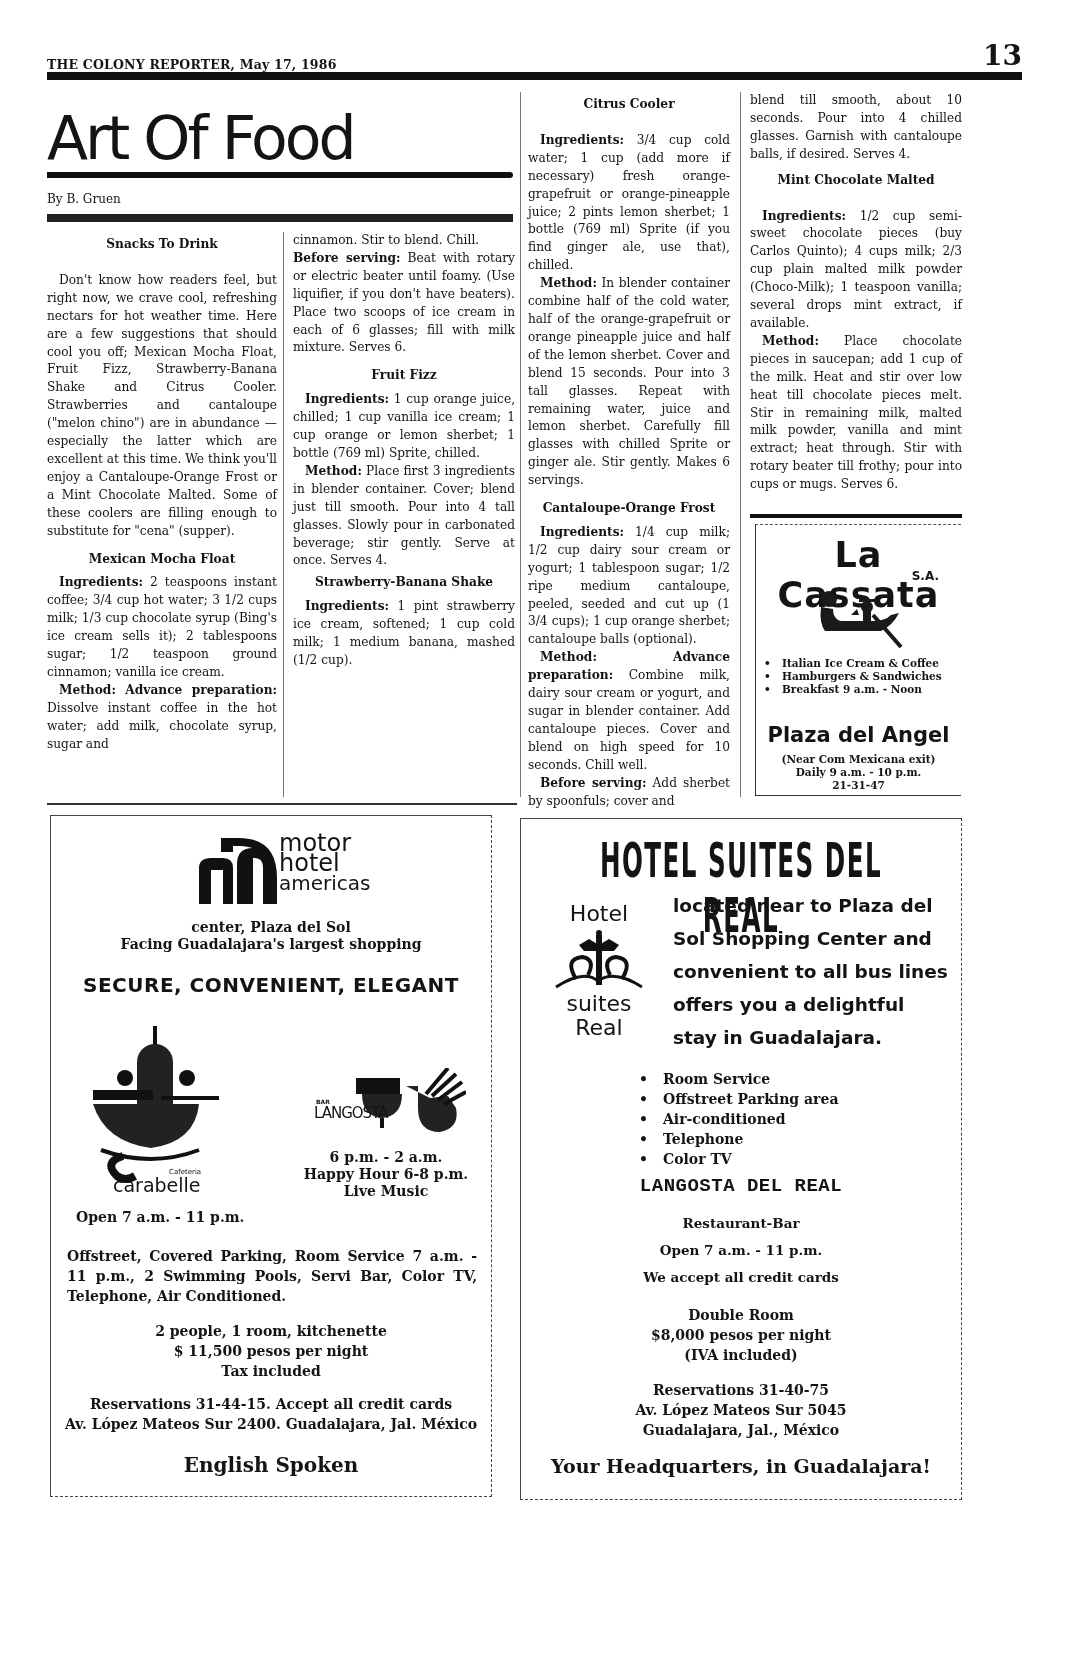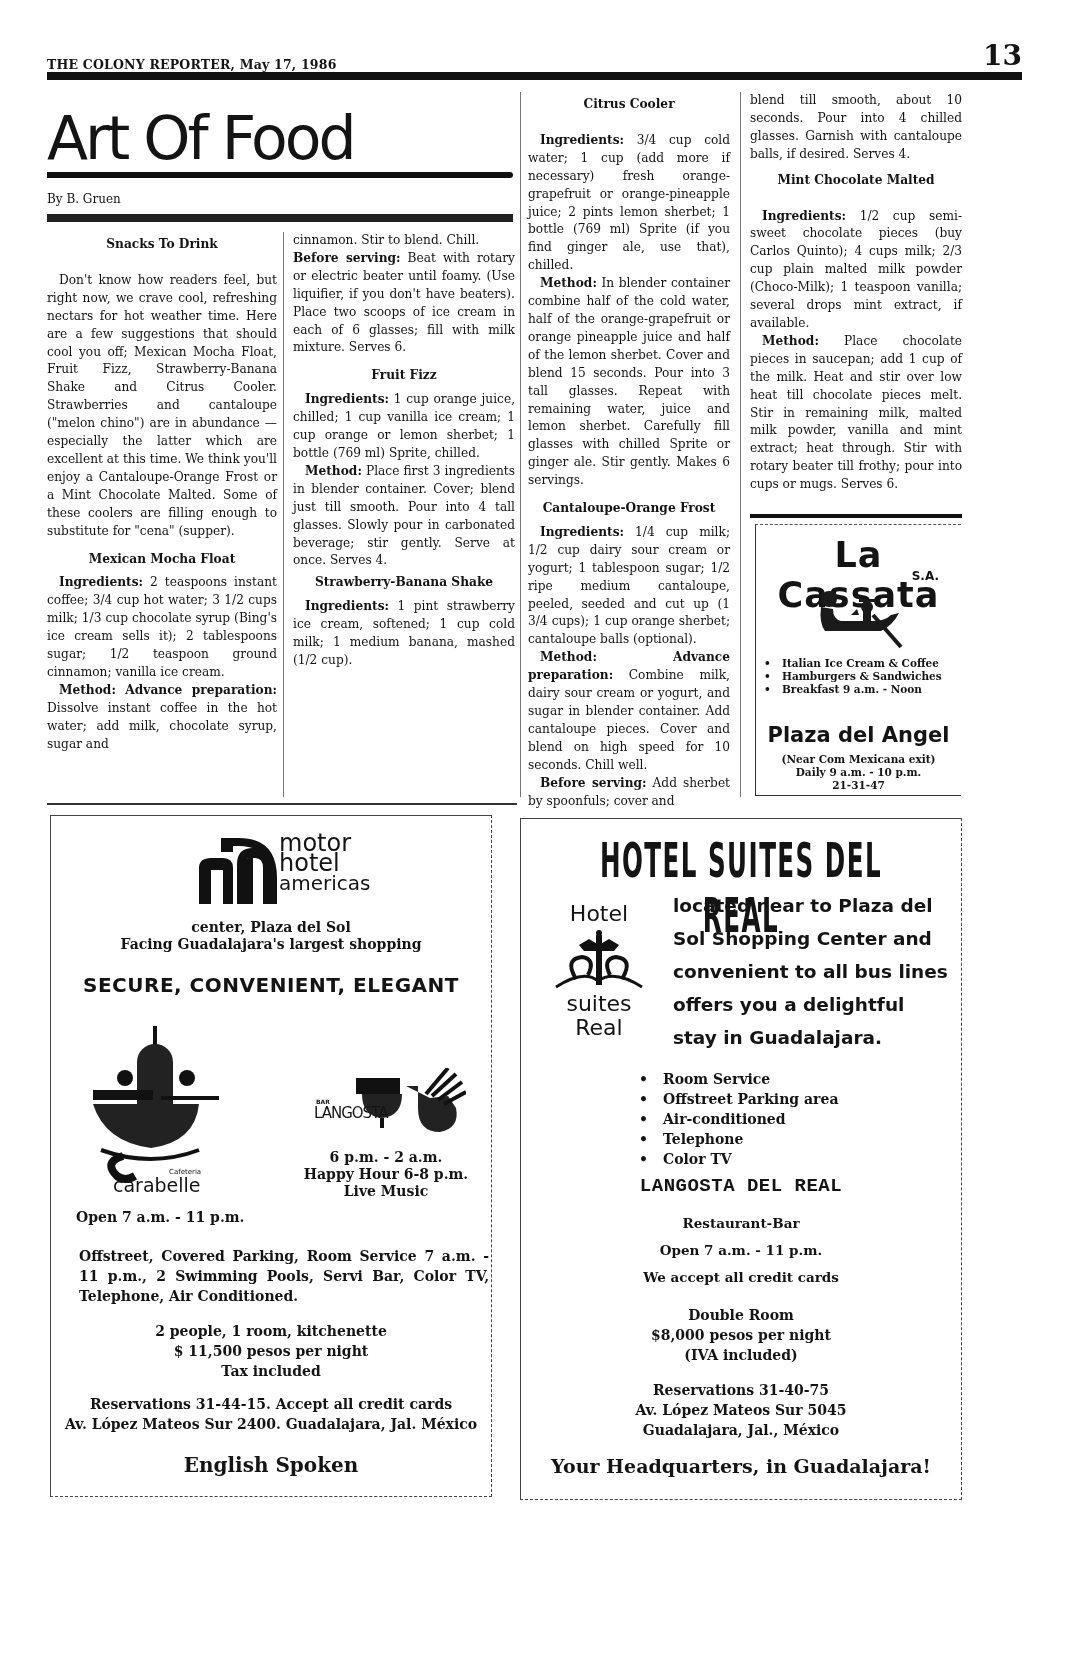--- a/index.html
+++ b/index.html
@@ -75,21 +75,21 @@
   .facing { top: 103px; font-weight: bold; font-size: 14px; line-height: 17px; }
   .secure { top: 157px; font-family: "DejaVu Sans", sans-serif; font-weight: bold; font-size: 20px; letter-spacing: 0.5px; }
   .carabelle-logo { position: absolute; left: 40px; top: 210px; width: 130px; height: 160px; }
   .cafeteria { position: absolute; left: 118px; top: 352px; font-family: "DejaVu Sans", sans-serif; font-size: 7px; }
   .carabelle { position: absolute; left: 62px; top: 358px; font-family: "DejaVu Sans", sans-serif; font-size: 19px; }
   .pelicanos-logo { position: absolute; left: 305px; top: 252px; width: 110px; height: 70px; }
   .bar-small { position: absolute; left: 265px; top: 282px; font-family: "DejaVu Sans", sans-serif; font-size: 6px; font-weight: bold; }
   .pelicanos { position: absolute; left: 263px; top: 288px; font-family: "DejaVu Sans", sans-serif; font-size: 15px; letter-spacing: -1px; }
   .bar-hours { position: absolute; left: 230px; width: 210px; top: 333px; text-align: center; font-weight: bold; font-size: 14px; line-height: 17px; }
   .open-motor { position: absolute; left: 25px; top: 393px; font-weight: bold; font-size: 14px; }
-  .amen { position: absolute; left: 28px; width: 410px; top: 430px; font-weight: bold; font-size: 14px; line-height: 20px; text-align: justify; }
+  .amen { position: absolute; left: 16px; width: 410px; top: 430px; font-weight: bold; font-size: 14px; line-height: 20px; text-align: justify; }
   .price { top: 505px; font-weight: bold; font-size: 14px; line-height: 20px; }
   .res-motor { top: 578px; font-weight: bold; font-size: 14px; line-height: 20px; }
   .english { top: 637px; font-weight: bold; font-size: 20px; }
 
   
   .real-title { top: 14px; font-family: "DejaVu Sans Condensed", "DejaVu Sans", sans-serif; font-weight: bold; font-size: 38px; letter-spacing: 2px; transform: scaleX(0.72) scaleY(1.25); transform-origin: center top; }
   .real-logo { position: absolute; left: 28px; top: 82px; width: 100px; height: 140px; font-family: "DejaVu Sans", sans-serif; }
   .real-logo .t { position: absolute; left: 0; width: 100%; text-align: center; font-size: 22px; }
   .real-pitch { position: absolute; left: 152px; width: 280px; top: 70px; font-family: "DejaVu Sans", sans-serif; font-weight: bold; font-size: 18.5px; line-height: 33px; }
   .real-list { position: absolute; left: 118px; top: 250px; margin: 0; padding: 0 0 0 24px; list-style: none; font-weight: bold; font-size: 14px; line-height: 20px; }

